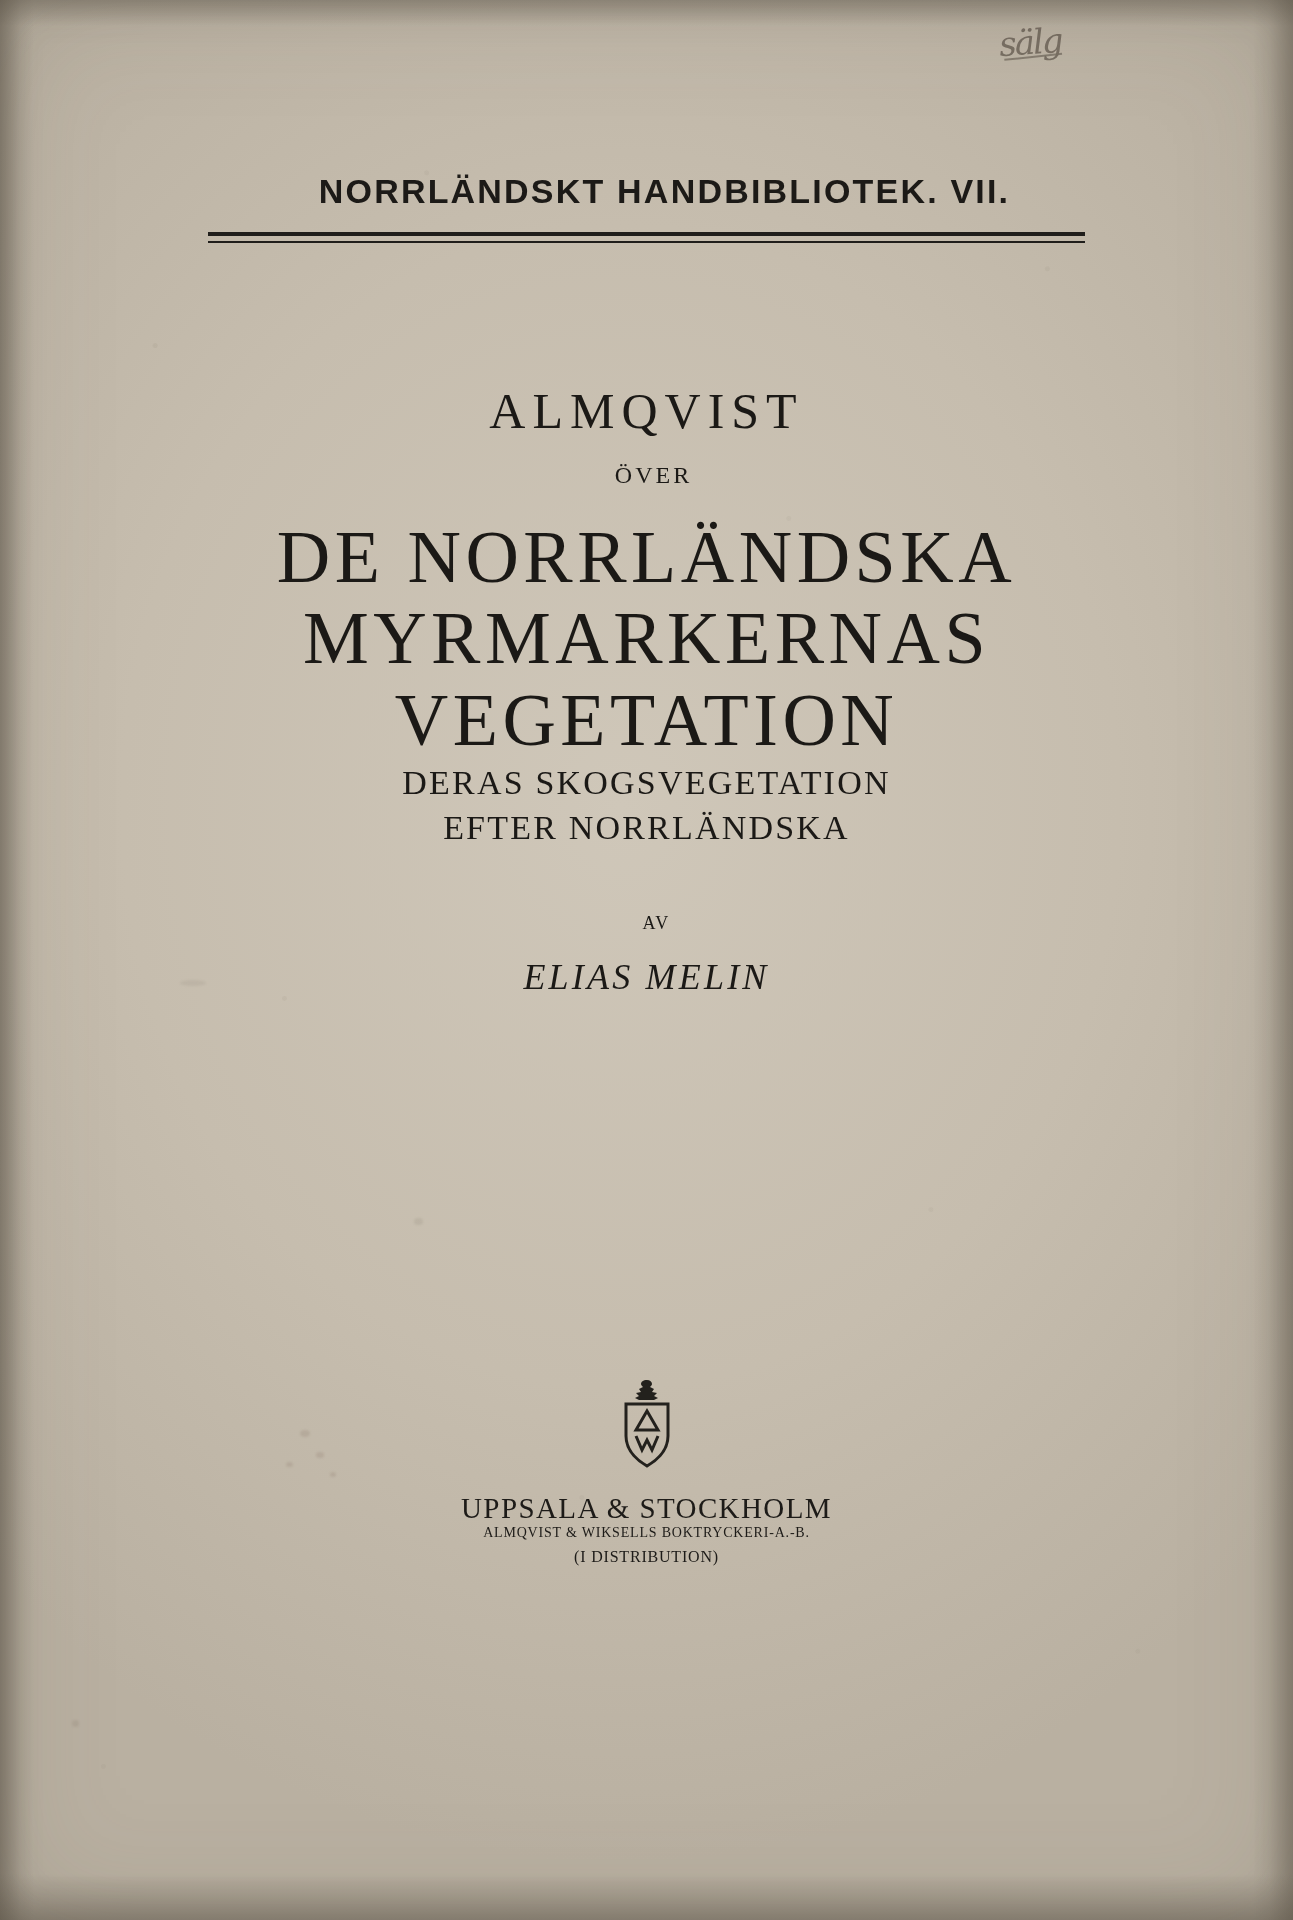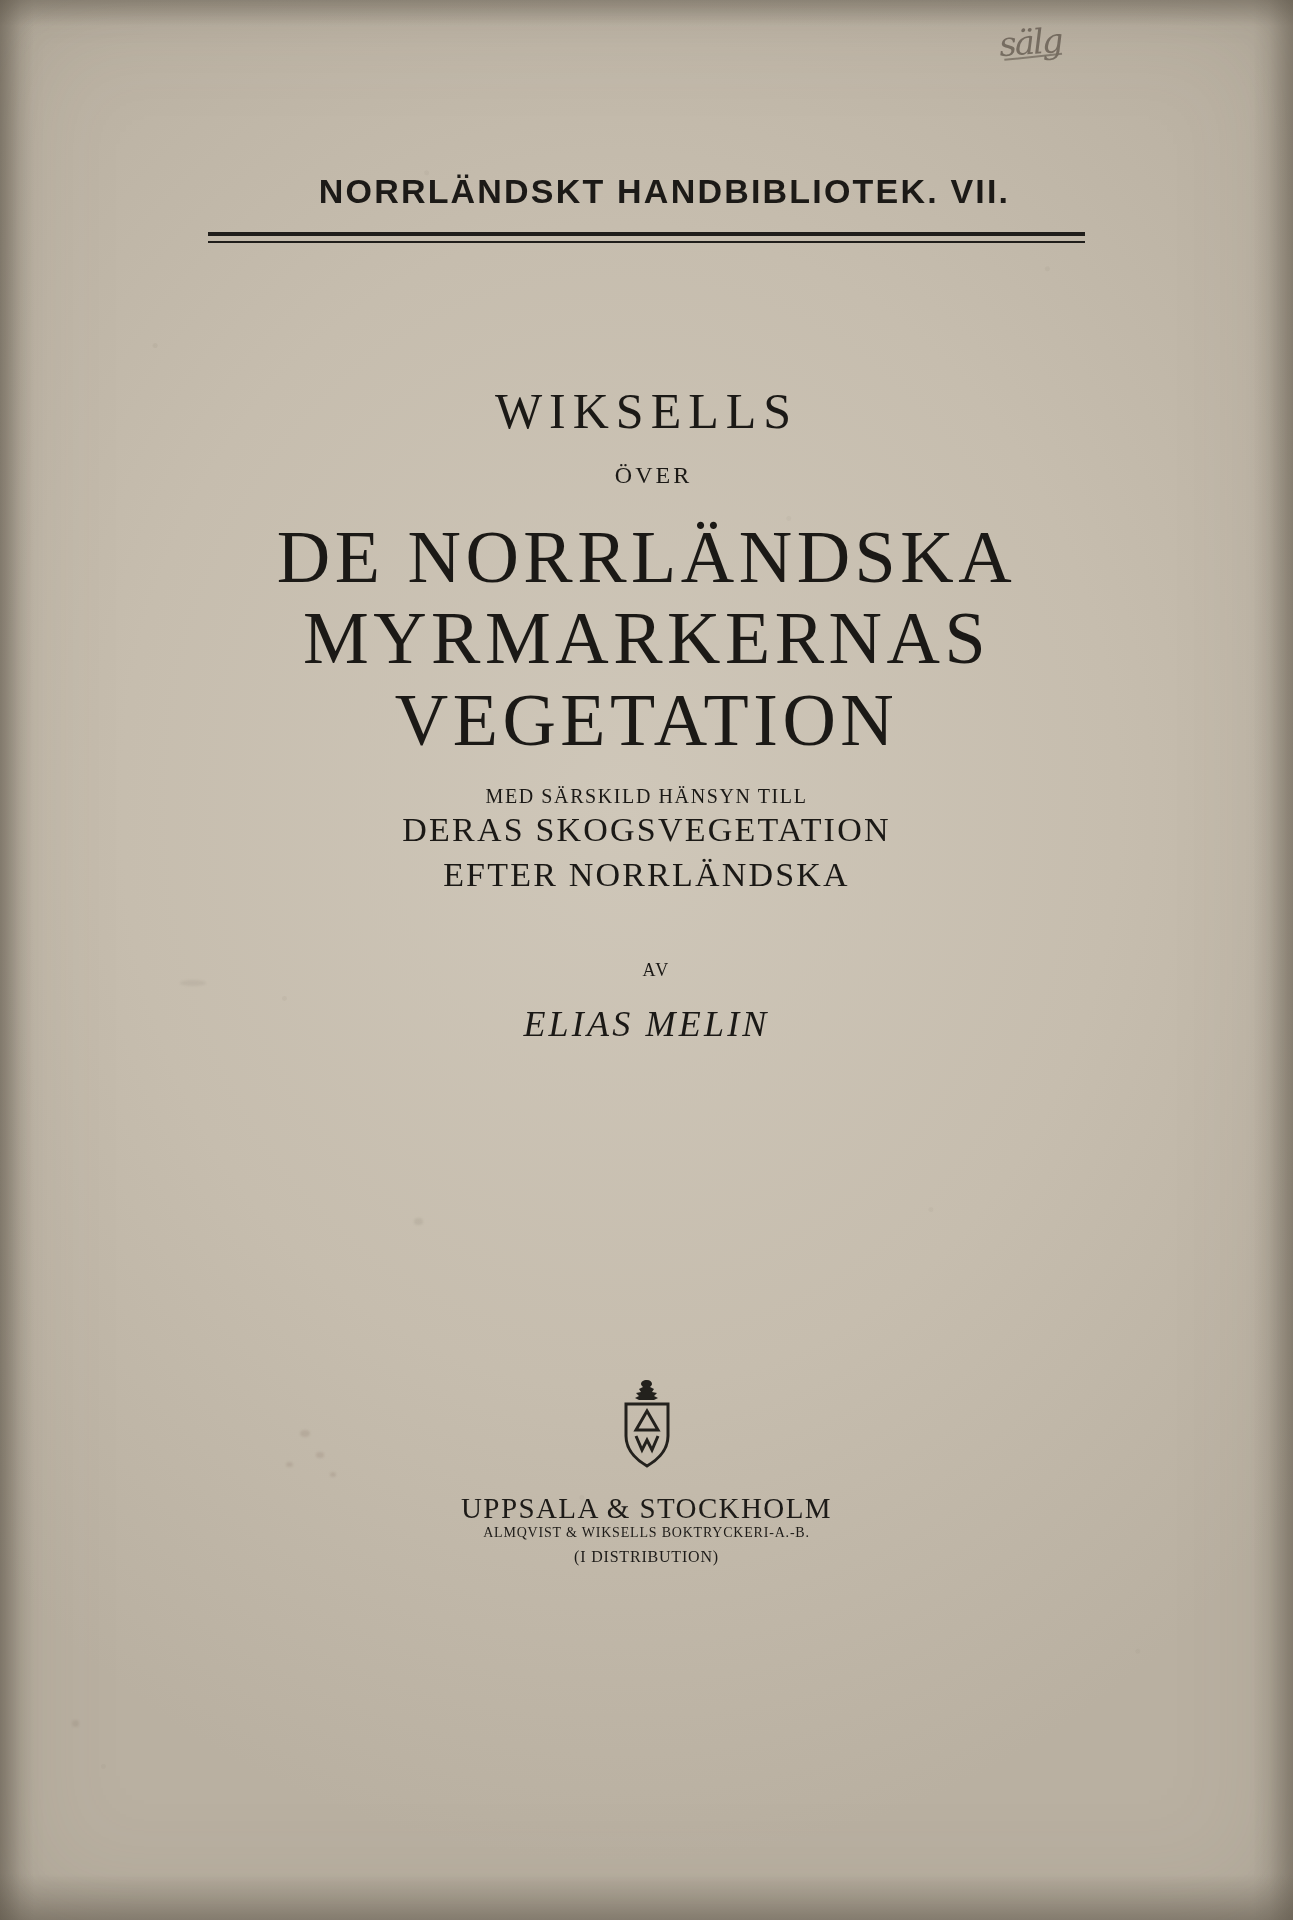--- a/index.html
+++ b/index.html
@@ -244,30 +244,29 @@
   <div class="series">
     <div class="series-title">NORRLÄNDSKT HANDBIBLIOTEK.  VII.</div>
   </div>
 
   <div class="rules">
     <div class="rule-thick"></div>
     <div class="rule-thin"></div>
   </div>
 
   <div class="title-block">
-    <div class="l-studier">WIKSELLS</div>
+    <div class="l-studier">ALMQVIST</div>
     <div class="l-over">ÖVER</div>
 
     <div class="main-title">
       <div class="line">DE NORRLÄNDSKA</div>
       <div class="line">MYRMARKERNAS</div>
       <div class="line">VEGETATION</div>
     </div>
 
-    <div class="l-med">MED SÄRSKILD HÄNSYN TILL</div>
 
     <div class="sub-block">
       <div class="line">DERAS SKOGSVEGETATION</div>
       <div class="line">EFTER NORRLÄNDSKA</div>
     </div>
 
     <div class="l-av">AV</div>
     <div class="l-author">ELIAS MELIN</div>
   </div>
 

